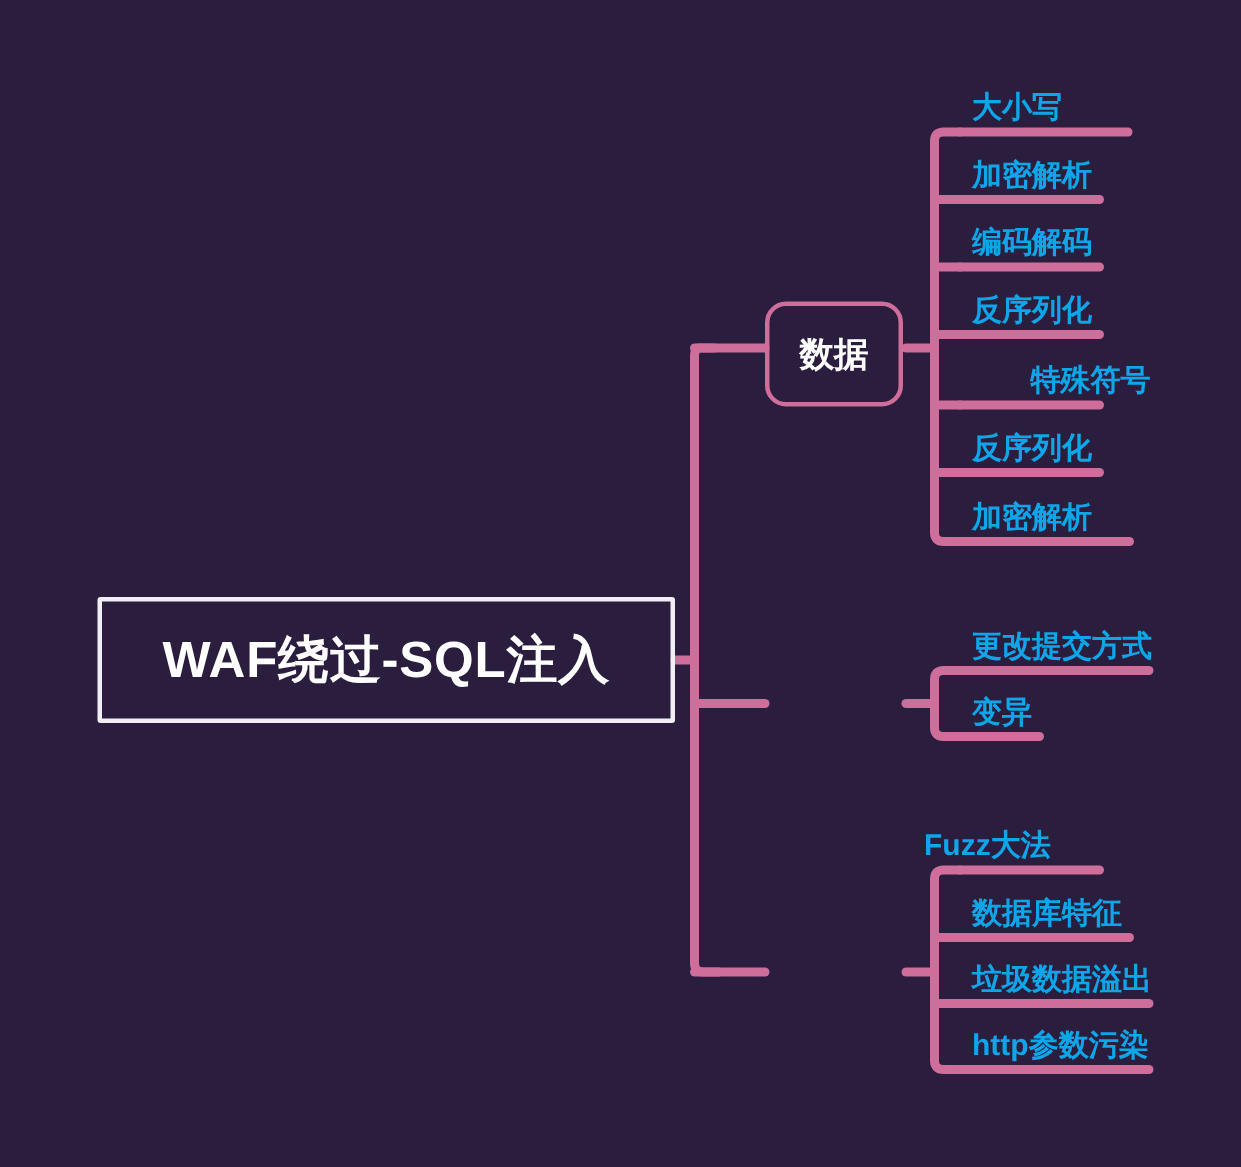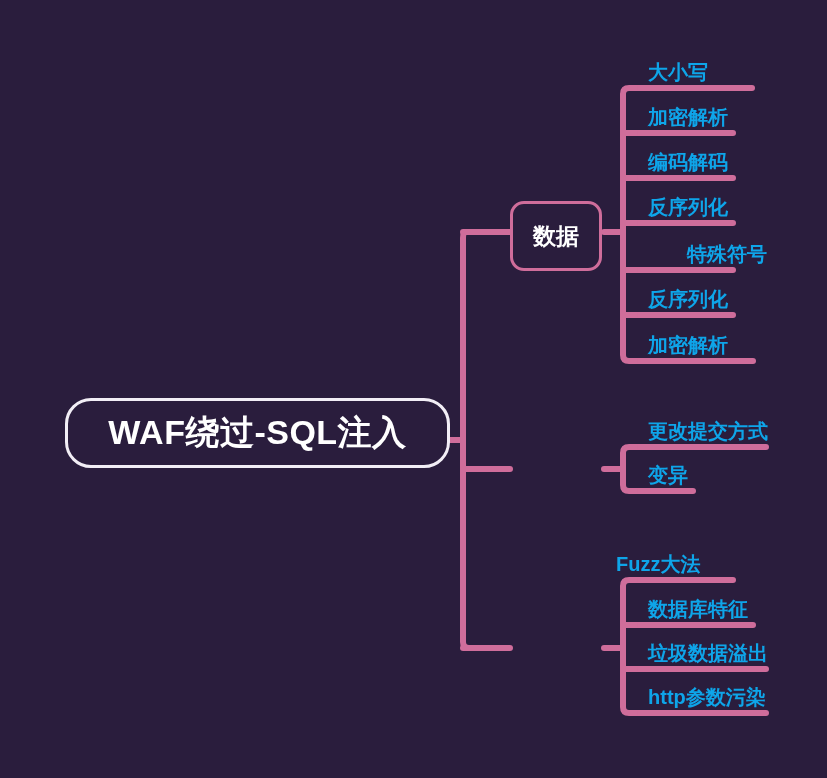--- a/index.html
+++ b/index.html
@@ -30,23 +30,23 @@
     align-items: center;
     justify-content: center;
     color: #ffffff;
     font-weight: bold;
     white-space: nowrap;
   }
   .root-node {
     left: 65px;
     top: 398px;
     width: 385px;
-    height: 70px;
+    height: 84px;
     border: 3px solid #f2eef6;
-    border-radius: 26px;
+    border-radius: 2px;
     font-size: 34px;
     letter-spacing: 0.5px;
   }
   .branch-node {
     width: 92px;
     height: 70px;
     border: 3px solid #cf6d9b;
     border-radius: 14px;
     font-size: 23px;
   }

